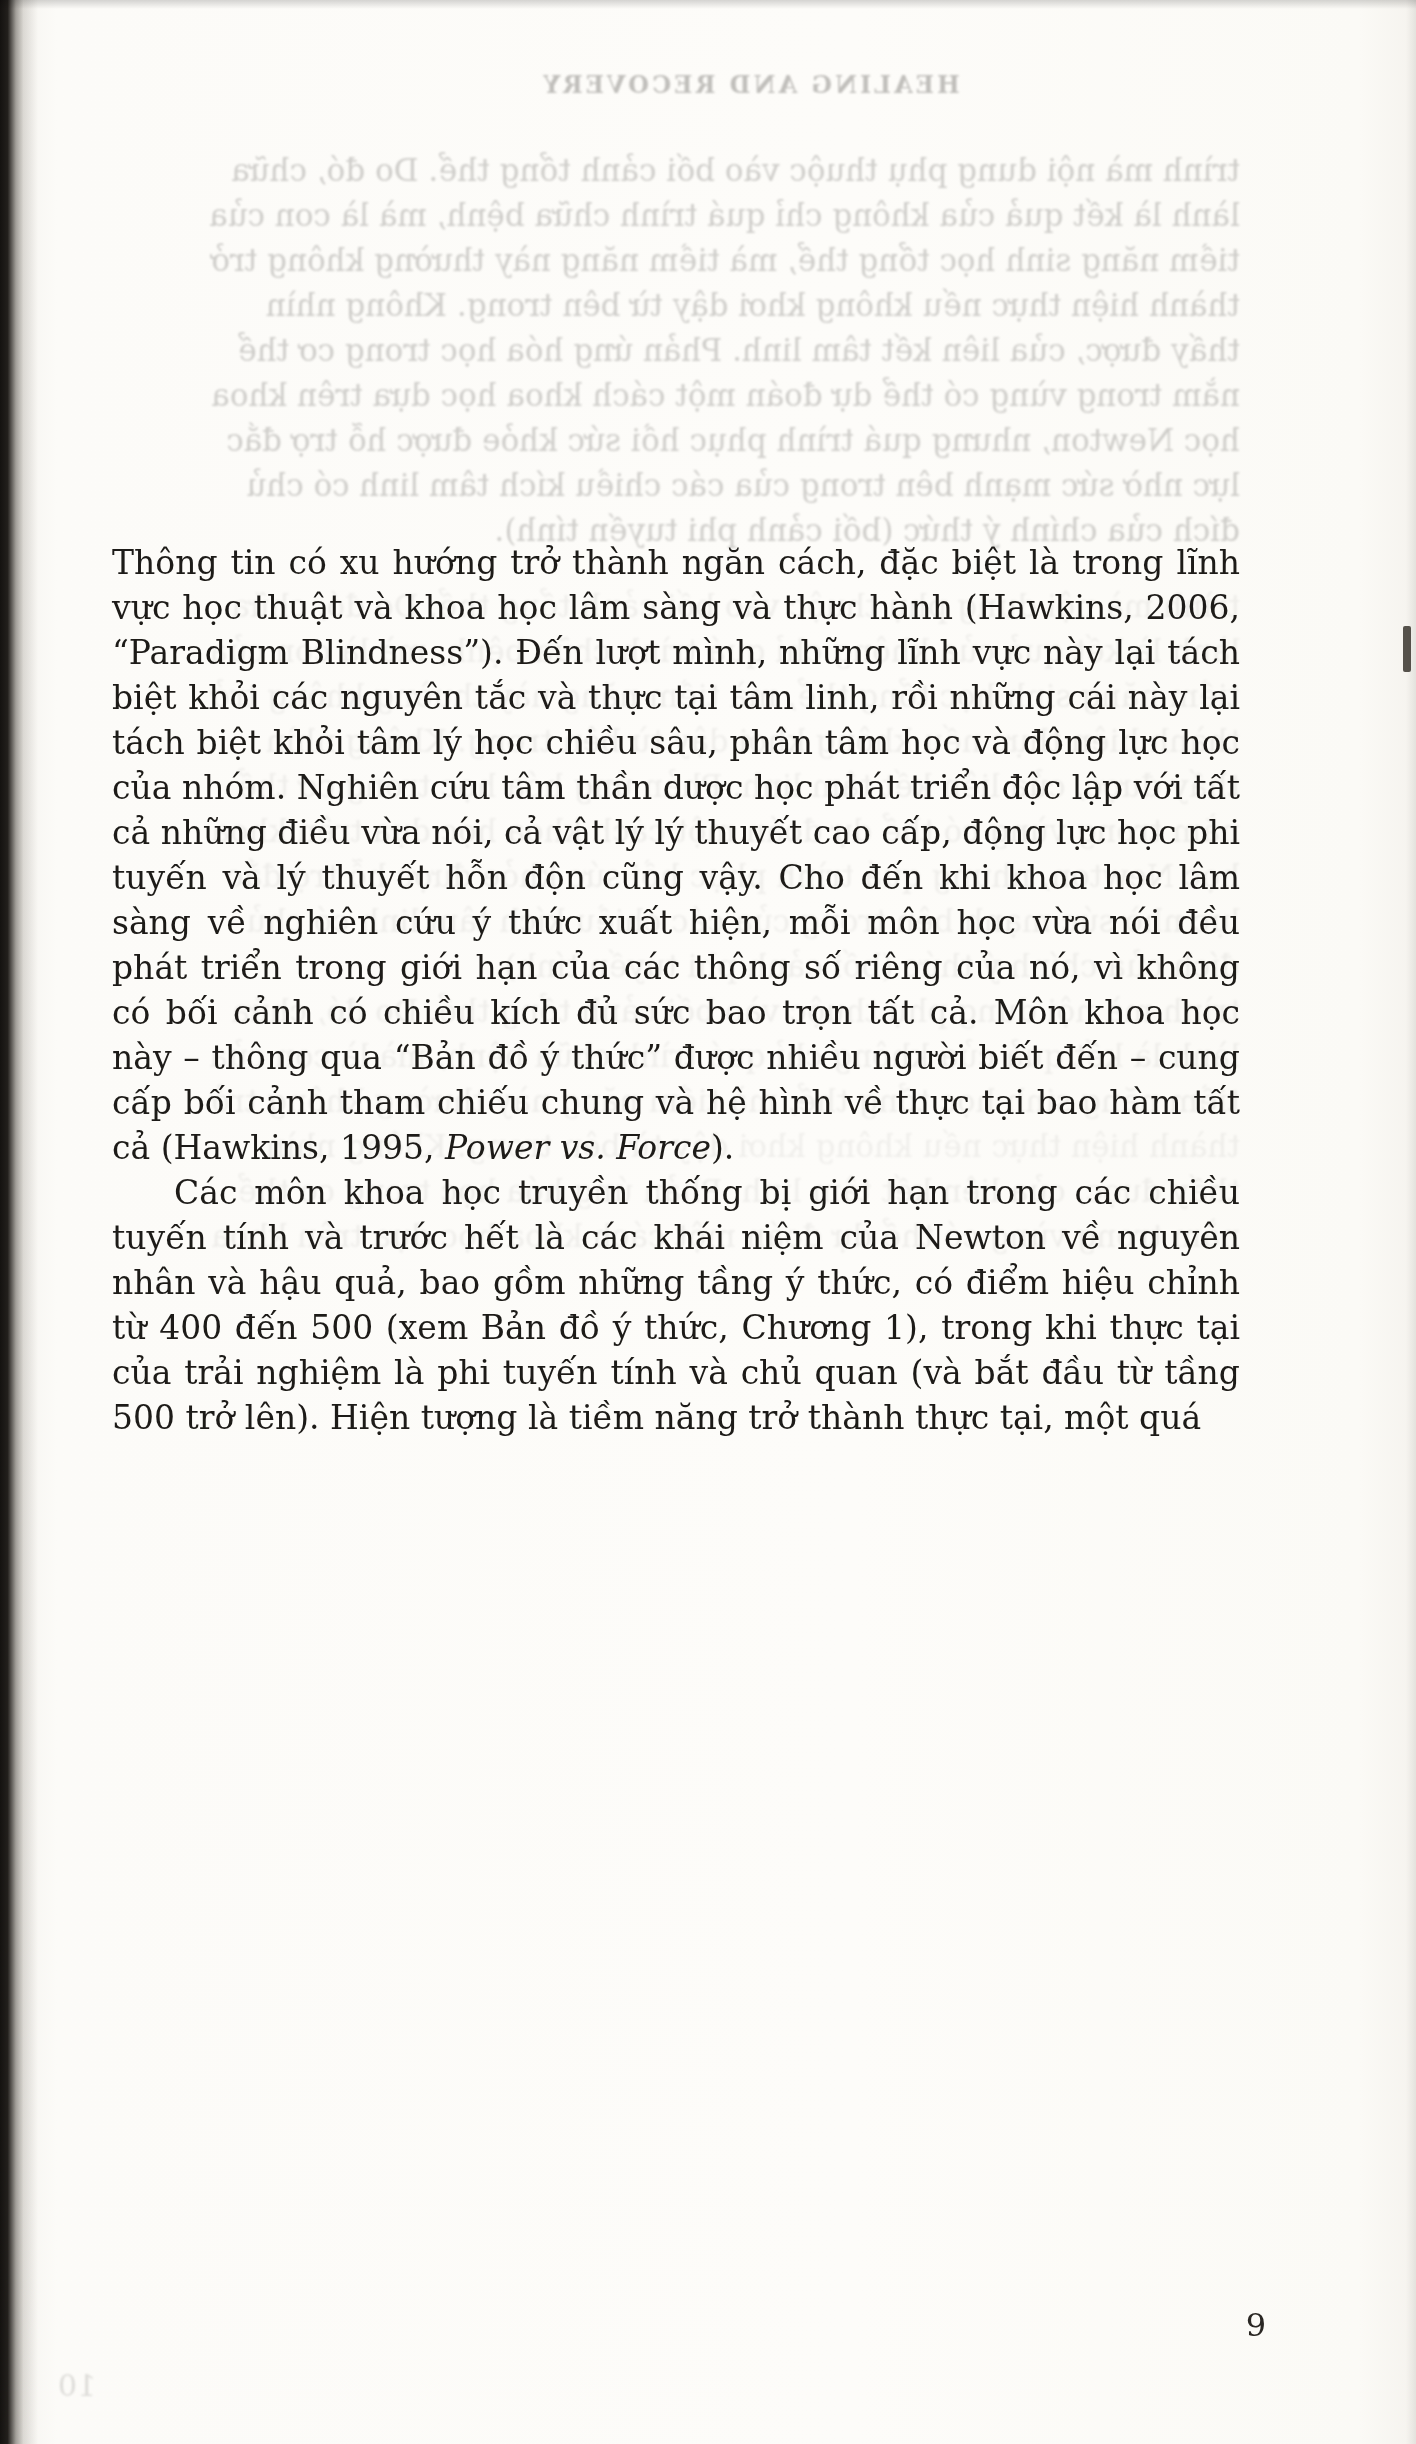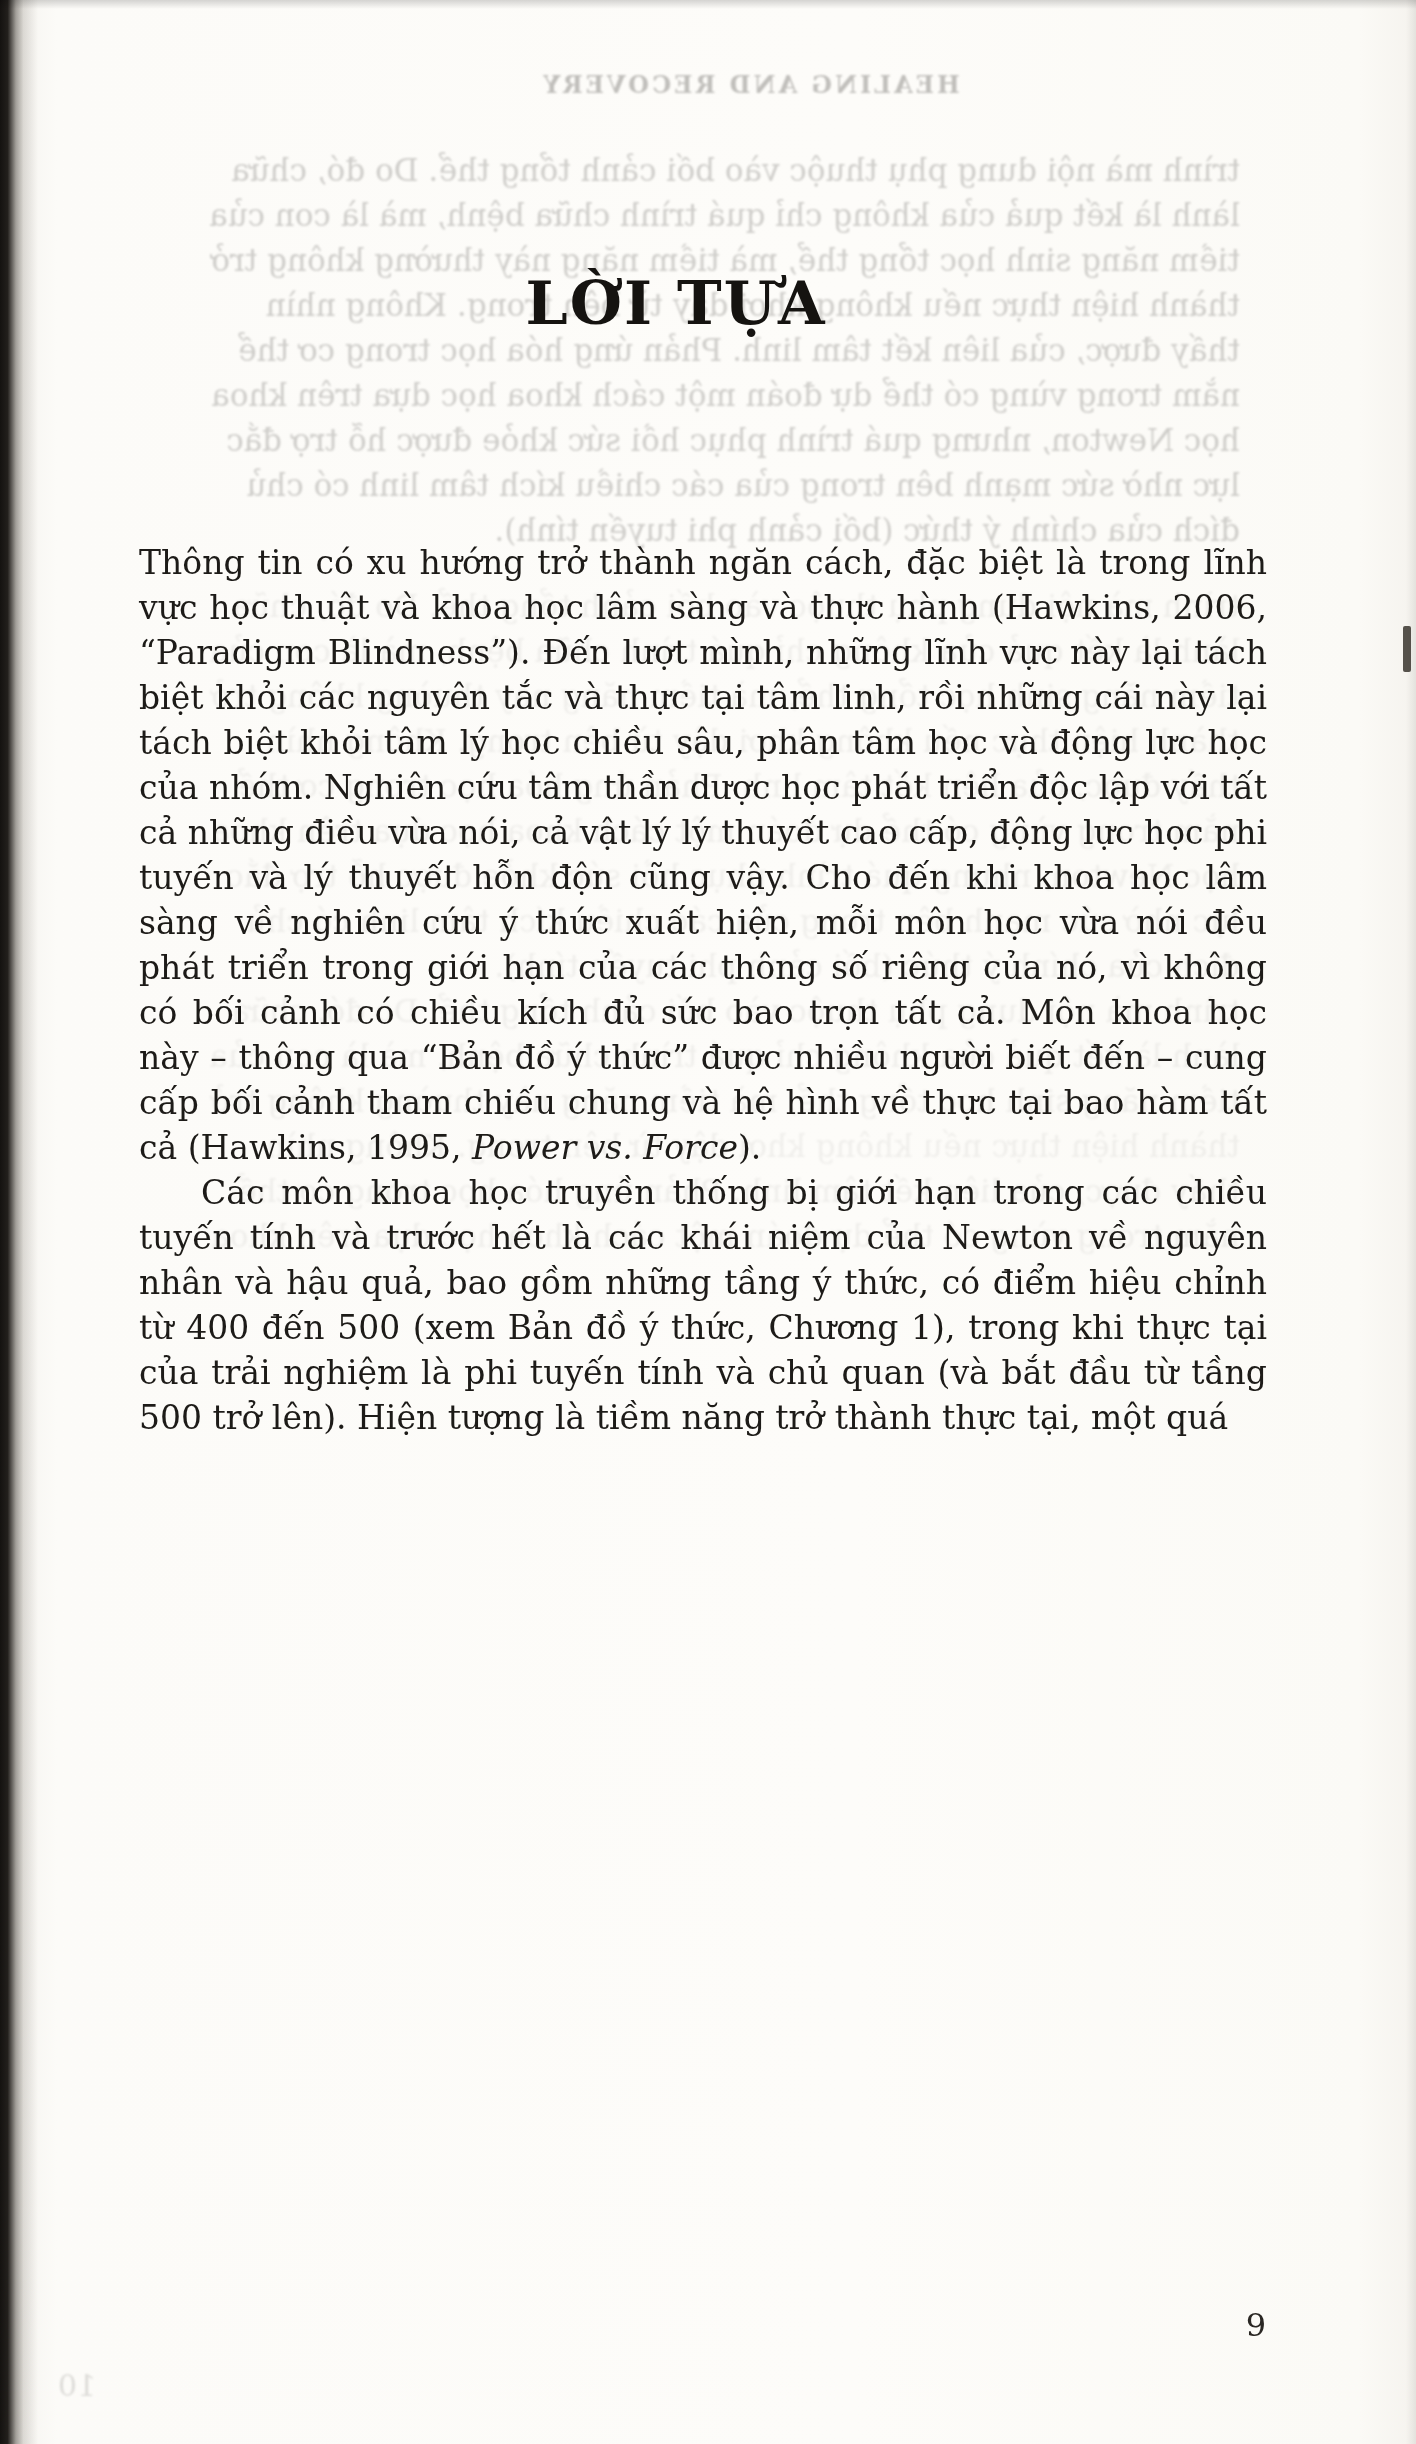--- a/index.html
+++ b/index.html
@@ -59,21 +59,20 @@
     position:absolute; top:268px; left:112px; width:1128px;
     text-align:center;
     font-size:60px; font-weight:bold; letter-spacing:2px;
     color:#151310;
   }
   .body-text {
     position:absolute; top:540px; left:112px; width:1128px;
     font-size:33px; line-height:45px;
     text-align:justify; text-justify:inter-word;
     color:#1d1b18;
-    margin-left:27px;
   }
   .body-text p.indent { text-indent:62px; }
   .body-text em { font-style:italic; }
   .page-number {
     position:absolute; top:2306px; right:150px;
     font-size:32px; color:#2a2723;
   }
 </style>
 </head>
 <body>
@@ -107,21 +106,20 @@
       <div class="bleed-line">trình mà nội dung phụ thuộc vào bối cảnh tổng thể. Do đó, chữa</div>
       <div class="bleed-line">lành là kết quả của không chỉ quá trình chữa bệnh, mà là con của</div>
       <div class="bleed-line">tiềm năng sinh học tổng thể, mà tiềm năng này thường không trở</div>
       <div class="bleed-line">thành hiện thực nếu không khơi dậy từ bên trong. Không nhìn</div>
       <div class="bleed-line">thấy được, của liên kết tâm linh. Phản ứng hóa học trong cơ thể</div>
       <div class="bleed-line">nằm trong vùng có thể dự đoán một cách khoa học dựa trên khoa</div>
     </div>
 
   <div class="bleed-pagenum">10</div>
 
-  <h1 class="page-title">LỜI TỰA</h1>
 
   <div class="body-text">
     <p><span>Thông tin có xu hướng trở thành ngăn cách, đặc biệt là trong lĩnh vực học thuật và khoa học lâm sàng và thực hành (Hawkins, 2006, “Paradigm Blindness”). Đến lượt mình, những lĩnh vực này lại tách biệt khỏi các nguyên tắc và thực tại tâm linh, rồi những cái này lại tách biệt khỏi tâm lý học chiều sâu, phân tâm học và động lực học của nhóm. Nghiên cứu tâm thần dược học phát triển độc lập với tất cả những điều vừa nói, cả vật lý lý thuyết cao cấp, động lực học phi tuyến và lý thuyết hỗn độn cũng vậy. Cho đến khi khoa học lâm sàng về nghiên cứu ý thức xuất hiện, mỗi môn học vừa nói đều phát triển trong giới hạn của các thông số riêng của nó, vì không có bối cảnh có chiều kích đủ sức bao trọn tất cả. Môn khoa học này – thông qua “Bản đồ ý thức” được nhiều người biết đến – cung cấp bối cảnh tham chiếu chung và hệ hình về thực tại bao hàm tất cả (Hawkins, 1995, </span><em>Power vs. Force</em><span>).</span></p>
     <p class="indent">Các môn khoa học truyền thống bị giới hạn trong các chiều tuyến tính và trước hết là các khái niệm của Newton về nguyên nhân và hậu quả, bao gồm những tầng ý thức, có điểm hiệu chỉnh từ 400 đến 500 (xem Bản đồ ý thức, Chương 1), trong khi thực tại của trải nghiệm là phi tuyến tính và chủ quan (và bắt đầu từ tầng 500 trở lên). Hiện tượng là tiềm năng trở thành thực tại, một quá</p>
   </div>
 
   <div class="page-number">9</div>
 
   <div class="spine-shadow"></div>
   <div class="edge-top"></div>

